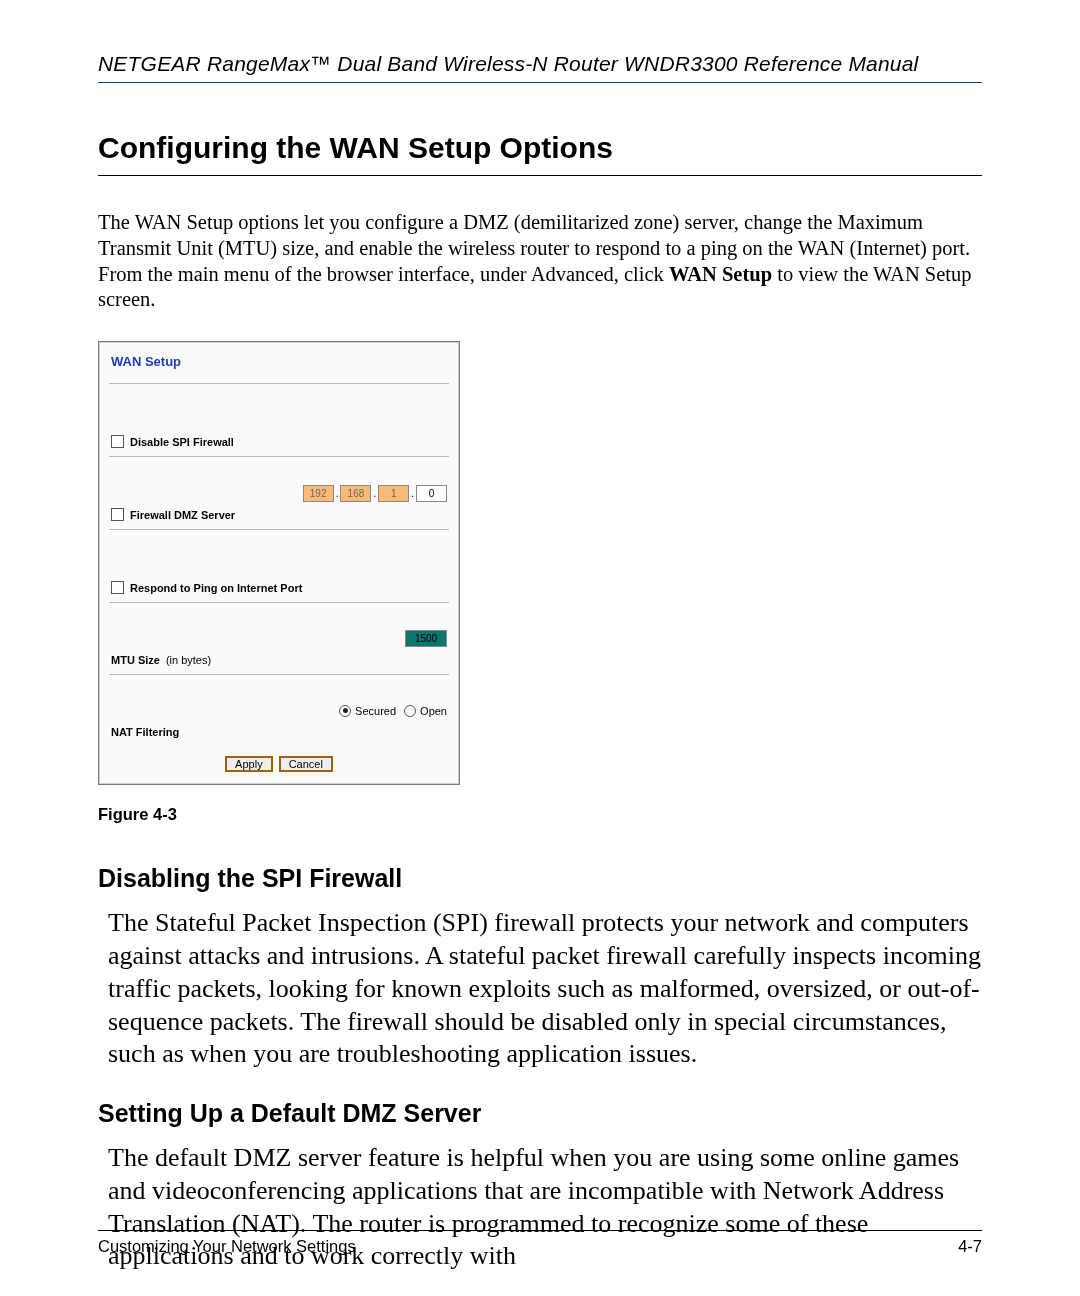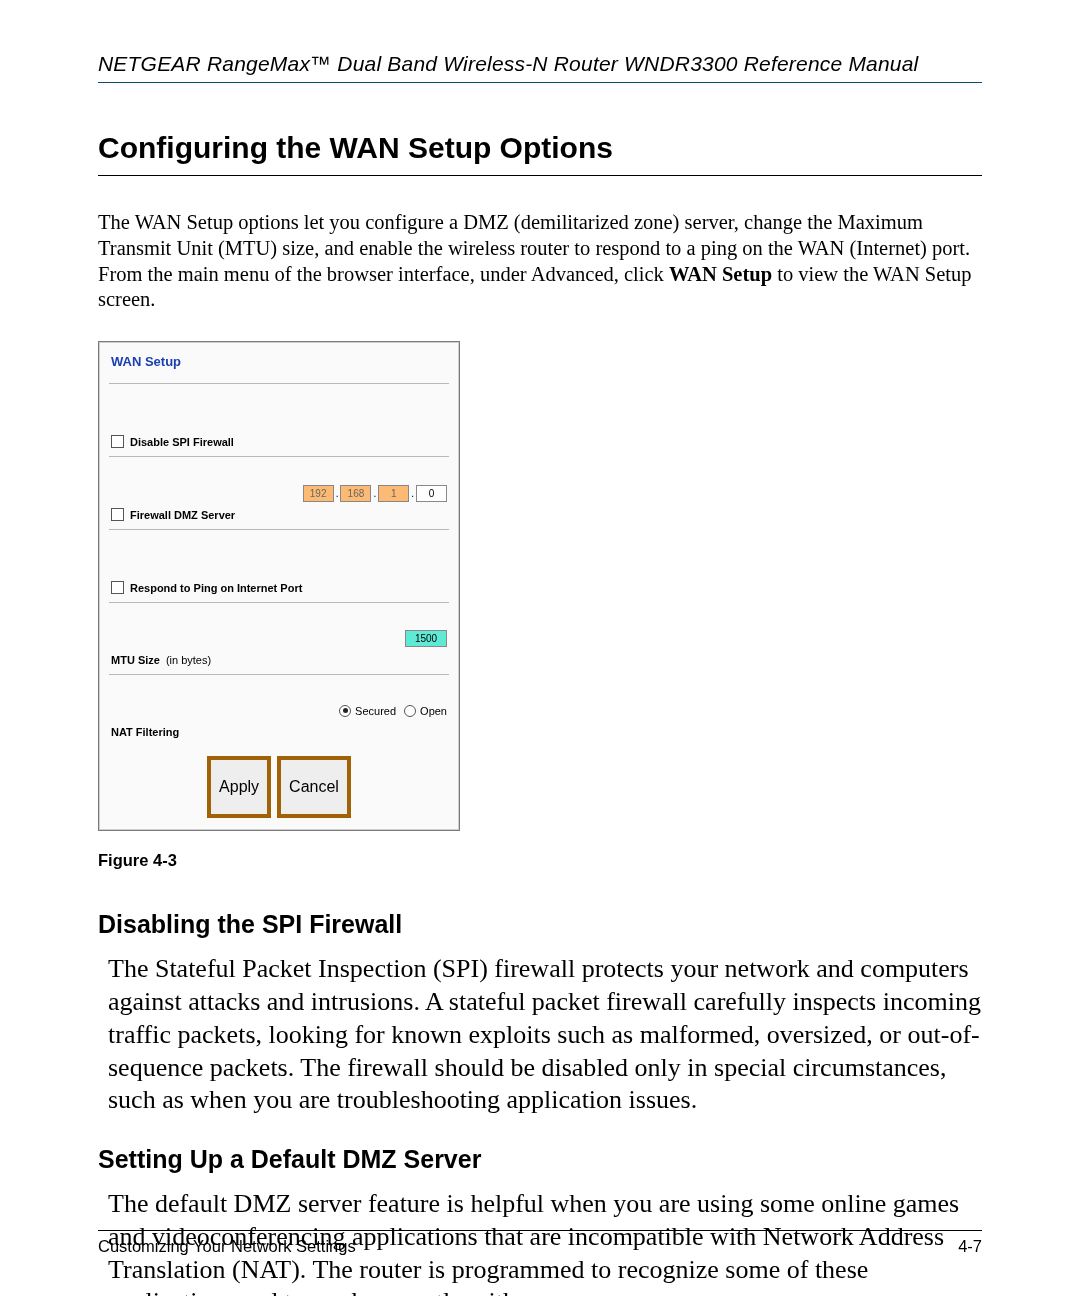--- a/index.html
+++ b/index.html
@@ -82,34 +82,34 @@
     font-size: 10px;
     text-align: center;
     line-height: 15px;
     font-family: Arial, Helvetica, sans-serif;
     color: #666;
   }
   .ipbox.active { background:#fff; color:#000; }
   .dot { font-size: 10px; }
   .txt {
     width: 40px; height: 15px;
-    border: 1px solid #888; background:#5eead4;
+    border: 1px solid #888; background:#0f766e;
     font-size:10px; text-align:center; line-height:15px;
   }
   .radio { display:flex; align-items:center; gap:4px; font-size:11px;}
   .radio .dotcircle{
     width:10px;height:10px;border:1px solid #555;border-radius:50%;
     display:inline-flex;align-items:center;justify-content:center;background:#fff;
   }
   .radio .dotcircle.sel::after{content:"";width:5px;height:5px;background:#222;border-radius:50%;}
   .panel-buttons{
     display:flex;justify-content:center;gap:6px;padding-top:10px;
   }
   .btn{
-    font-size:16px;border:4px solid #a16207;background:#eee;padding:18px 8px;
+    font-size:11px;border:2px solid #a16207;background:#eee;padding:0 8px;
     font-family:Arial,Helvetica,sans-serif;
   }
   .figure-caption{
     font-family: Arial, Helvetica, sans-serif;
     font-weight: bold;
     font-size: 16.5px;
     margin-top: 20px;
   }
 
   h2.subhead {

